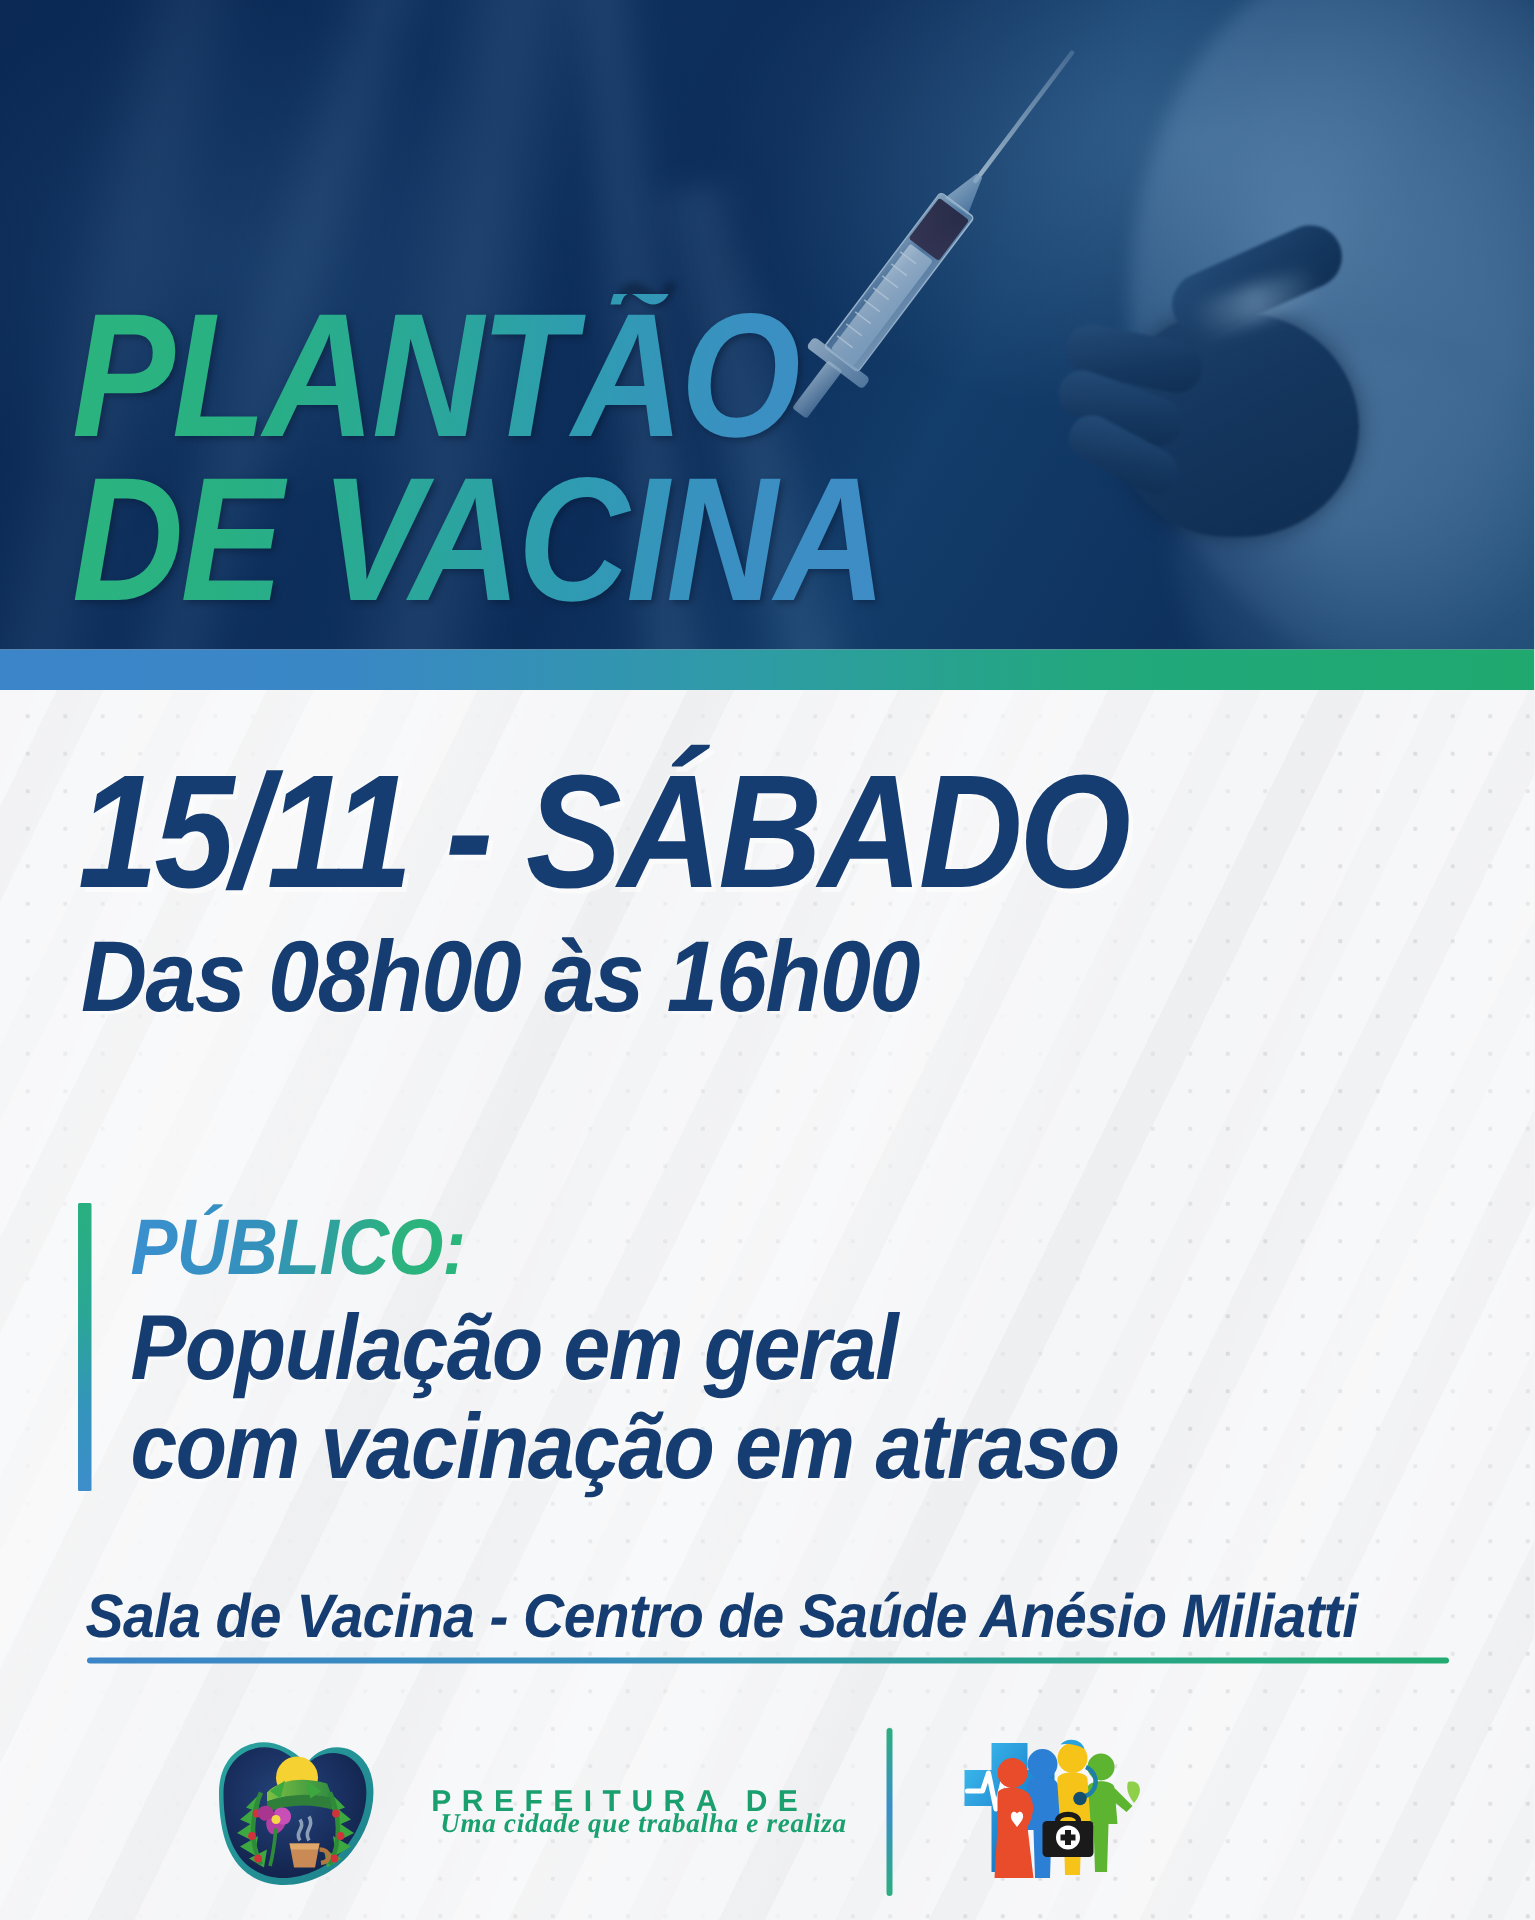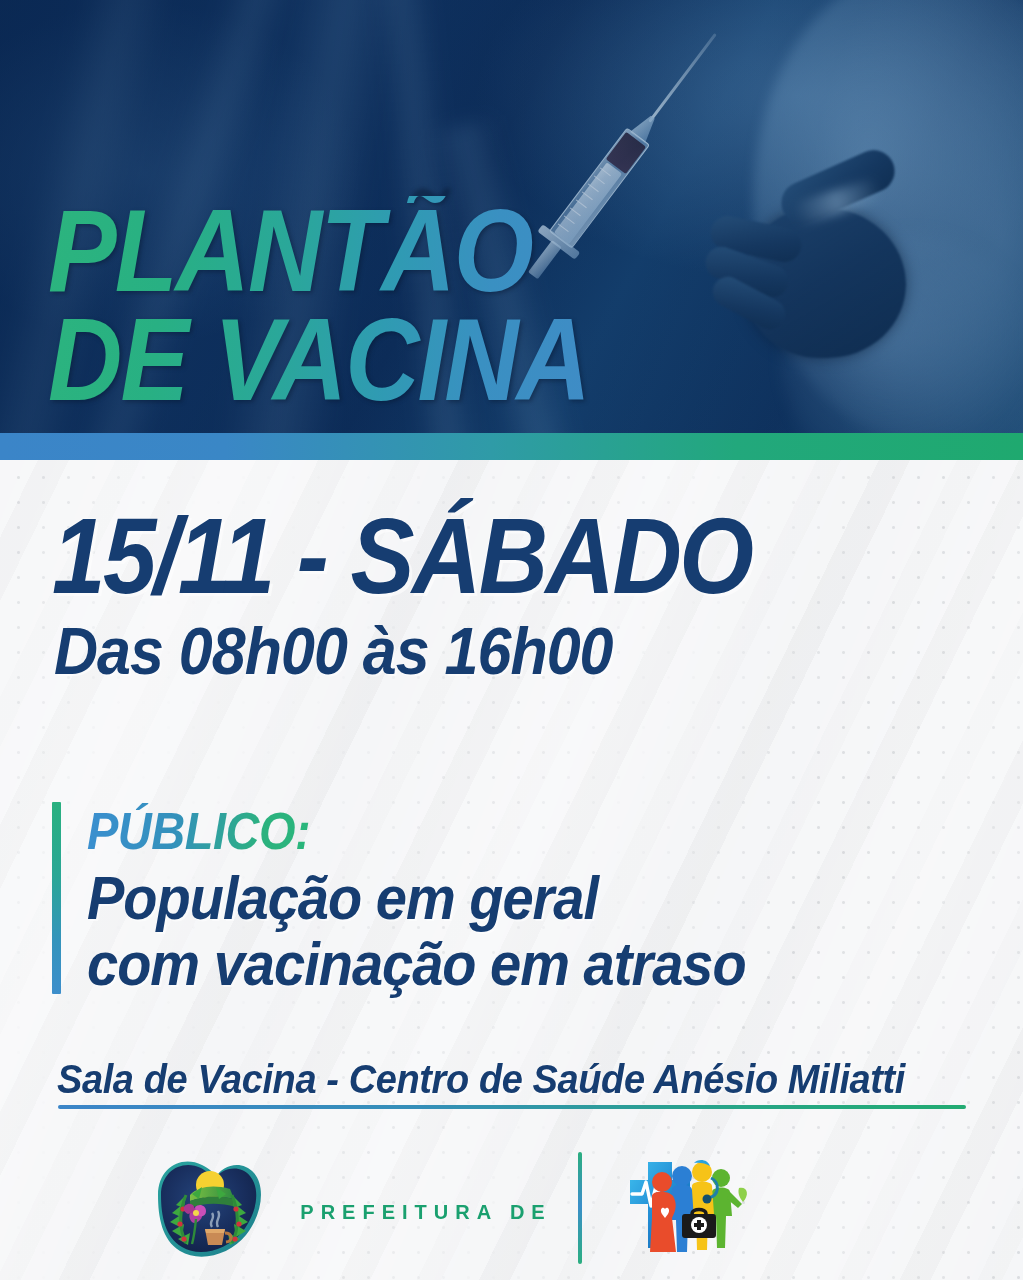--- a/index.html
+++ b/index.html
@@ -413,20 +413,21 @@
             <path d="M55 78 L75 78 L72 94 L58 94 Z" fill="#c98a55"></path>
             <path d="M55 78 L75 78 L74 82 L56 82 Z" fill="#e0a86a"></path>
             <path d="M75 82 C82 82 84 90 76 91" stroke="#b4763f" stroke-width="3" fill="none"></path>
             <path d="M62 76 C58 70 66 68 62 62" stroke="#9fb0c5" stroke-width="2.4" fill="none" opacity=".85"></path>
             <path d="M68 76 C64 69 72 67 68 60" stroke="#9fb0c5" stroke-width="2.4" fill="none" opacity=".85"></path>
           </g>
         </svg>
       </div>
       <div class="pref-txt">
         <div class="pref-small">PREFEITURA DE</div>
+        <div class="pref-tag">Uma cidade que trabalha e realiza</div>
       </div>
     </div>
 
     <div class="divider"></div>
 
     <div class="saude">
       <div class="saude-mark">
         <svg viewBox="0 0 148 112" width="148" height="112">
           <defs>
             <linearGradient id="cg" x1="0" y1="0" x2="1" y2="1">

